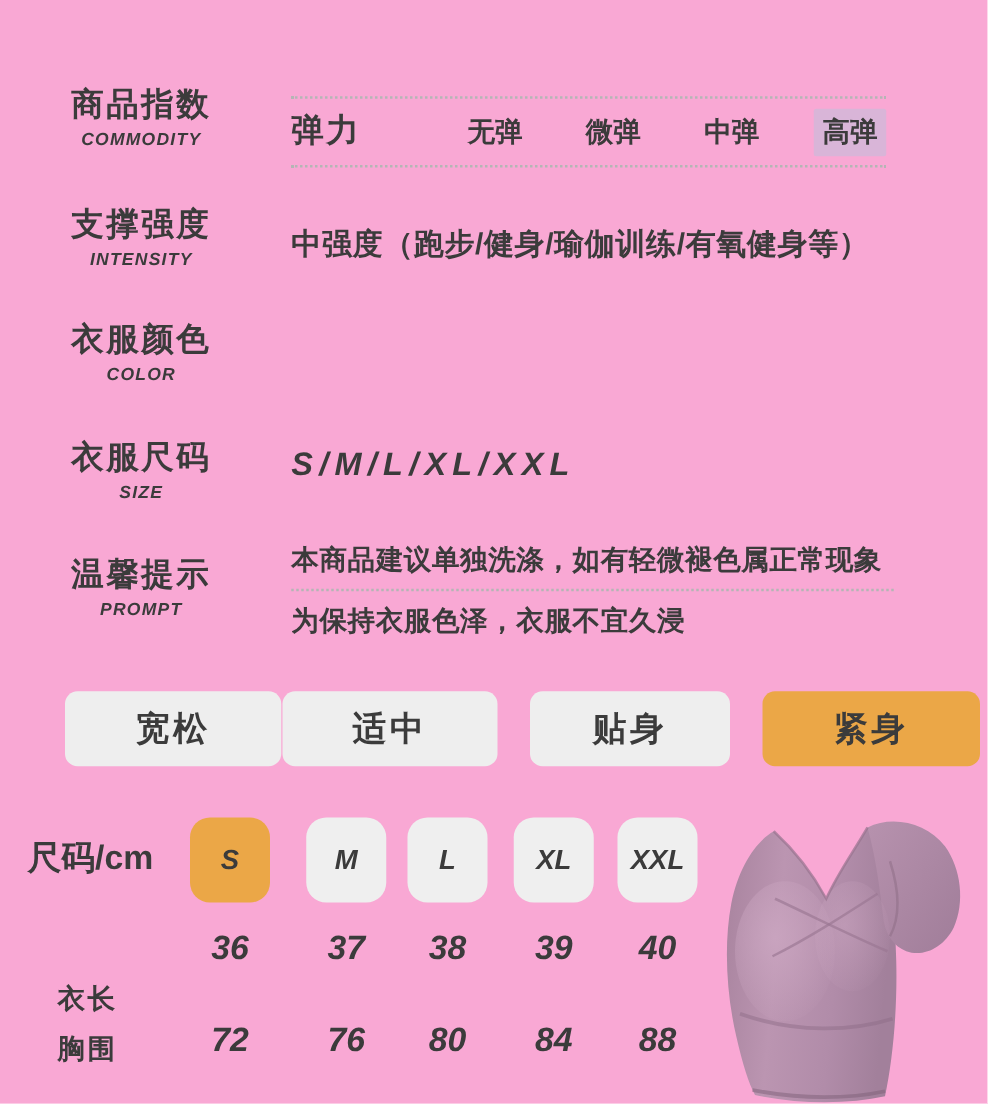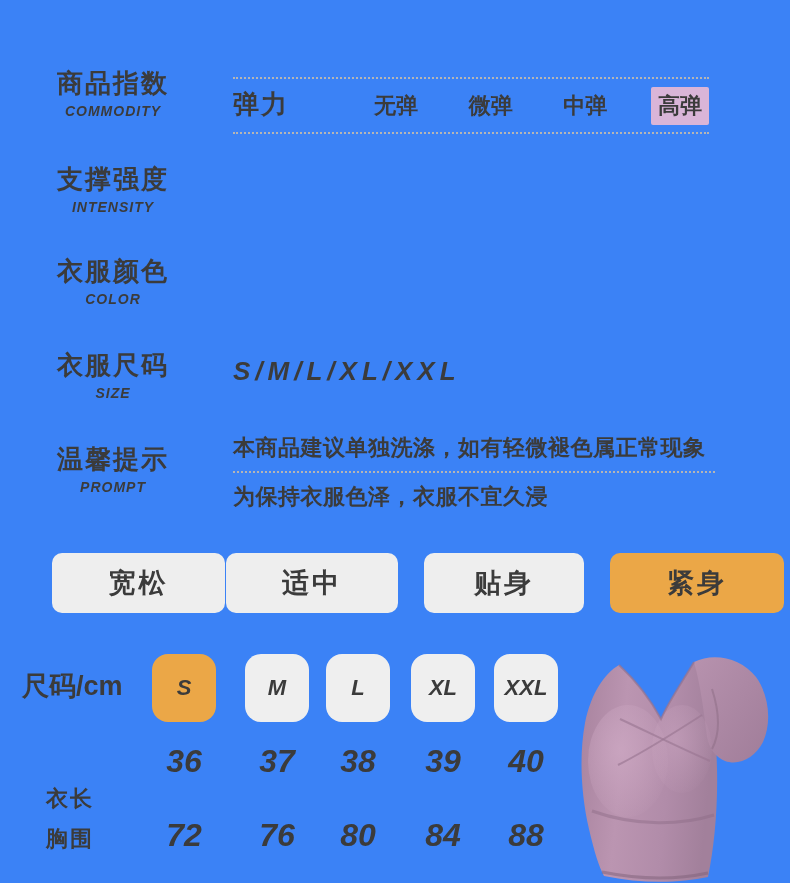--- a/index.html
+++ b/index.html
@@ -1,17 +1,17 @@
 <!DOCTYPE html>
 <html><head>
 <meta charset="utf-8">
 <style>
   html,body { margin:0; padding:0; background:#ffffff; }
   .page {
-    position:relative; width:790px; height:883px; background:#3b82f6;
+    position:relative; width:790px; height:883px; background:#f9a8d4;
     font-family:"Liberation Sans","DejaVu Sans",sans-serif; color:#3b3b3b; overflow:hidden;
   }
 
   
   .spec-label { position:absolute; width:130px; text-align:center; }
   .spec-label .cn { font-size:26px; font-weight:bold; letter-spacing:2px; white-space:nowrap; }
   .spec-label .en { font-size:14px; font-weight:bold; font-style:italic; letter-spacing:1px; margin-top:2px; }
   #label-commodity { left:48px; top:66px; }
   #label-intensity { left:48px; top:162px; }
   #label-color     { left:48px; top:254px; }
@@ -53,21 +53,21 @@
     position:absolute; top:654px; width:64px; height:68px; background:#efefef; border-radius:16px;
     display:flex; align-items:center; justify-content:center;
     font-size:22px; font-weight:bold; font-style:italic; cursor:pointer;
   }
   #chip-0 { left:152px; } #chip-1 { left:245px; } #chip-2 { left:326px; } #chip-3 { left:411px; } #chip-4 { left:494px; }
   .size-chip.selected { background:#eba747; }
 
   .mrow-label { position:absolute; font-size:22px; font-weight:bold; letter-spacing:2px; }
   #mlabel-0 { left:46px; top:750px;margin-top:34px; }
   #mlabel-1 { left:46px; top:824px; }
-  .mval { position:absolute; width:64px; text-align:center; font-size:32px; font-weight:bold; font-style:italic; }
+  .mval { position:absolute; width:64px; text-align:center; font-size:27px; font-weight:bold; font-style:italic; }
   .mrow0 { top:743px; } .mrow1 { top:817px; }
   .mcol0 { left:152px; } .mcol1 { left:245px; } .mcol2 { left:326px; } .mcol3 { left:411px; } .mcol4 { left:494px; }
 
   
   #product-photo { position:absolute; left:562px; top:629px; width:228px; height:254px; }
 </style>
 </head>
 <body>
 
 <div class="page">
@@ -100,20 +100,21 @@
       <span class="elastic-opts">
         <span class="opt">无弹</span>
         <span class="opt">微弹</span>
         <span class="opt">中弹</span>
         <span class="opt selected">高弹</span>
       </span>
     </div>
     <div class="dotted"></div>
   </div>
 
+  <div id="intensity-text">中强度（跑步/健身/瑜伽训练/有氧健身等）</div>
   <div id="size-text">S/M/L/XL/XXL</div>
 
   <div id="prompt-block">
     <div class="prompt-line">本商品建议单独洗涤，如有轻微褪色属正常现象</div>
     <div class="dotted prompt-sep"></div>
     <div class="prompt-line">为保持衣服色泽，衣服不宜久浸</div>
   </div>
 
   <div class="fit-btn" id="fit-0">宽松</div>
   <div class="fit-btn" id="fit-1">适中</div>

